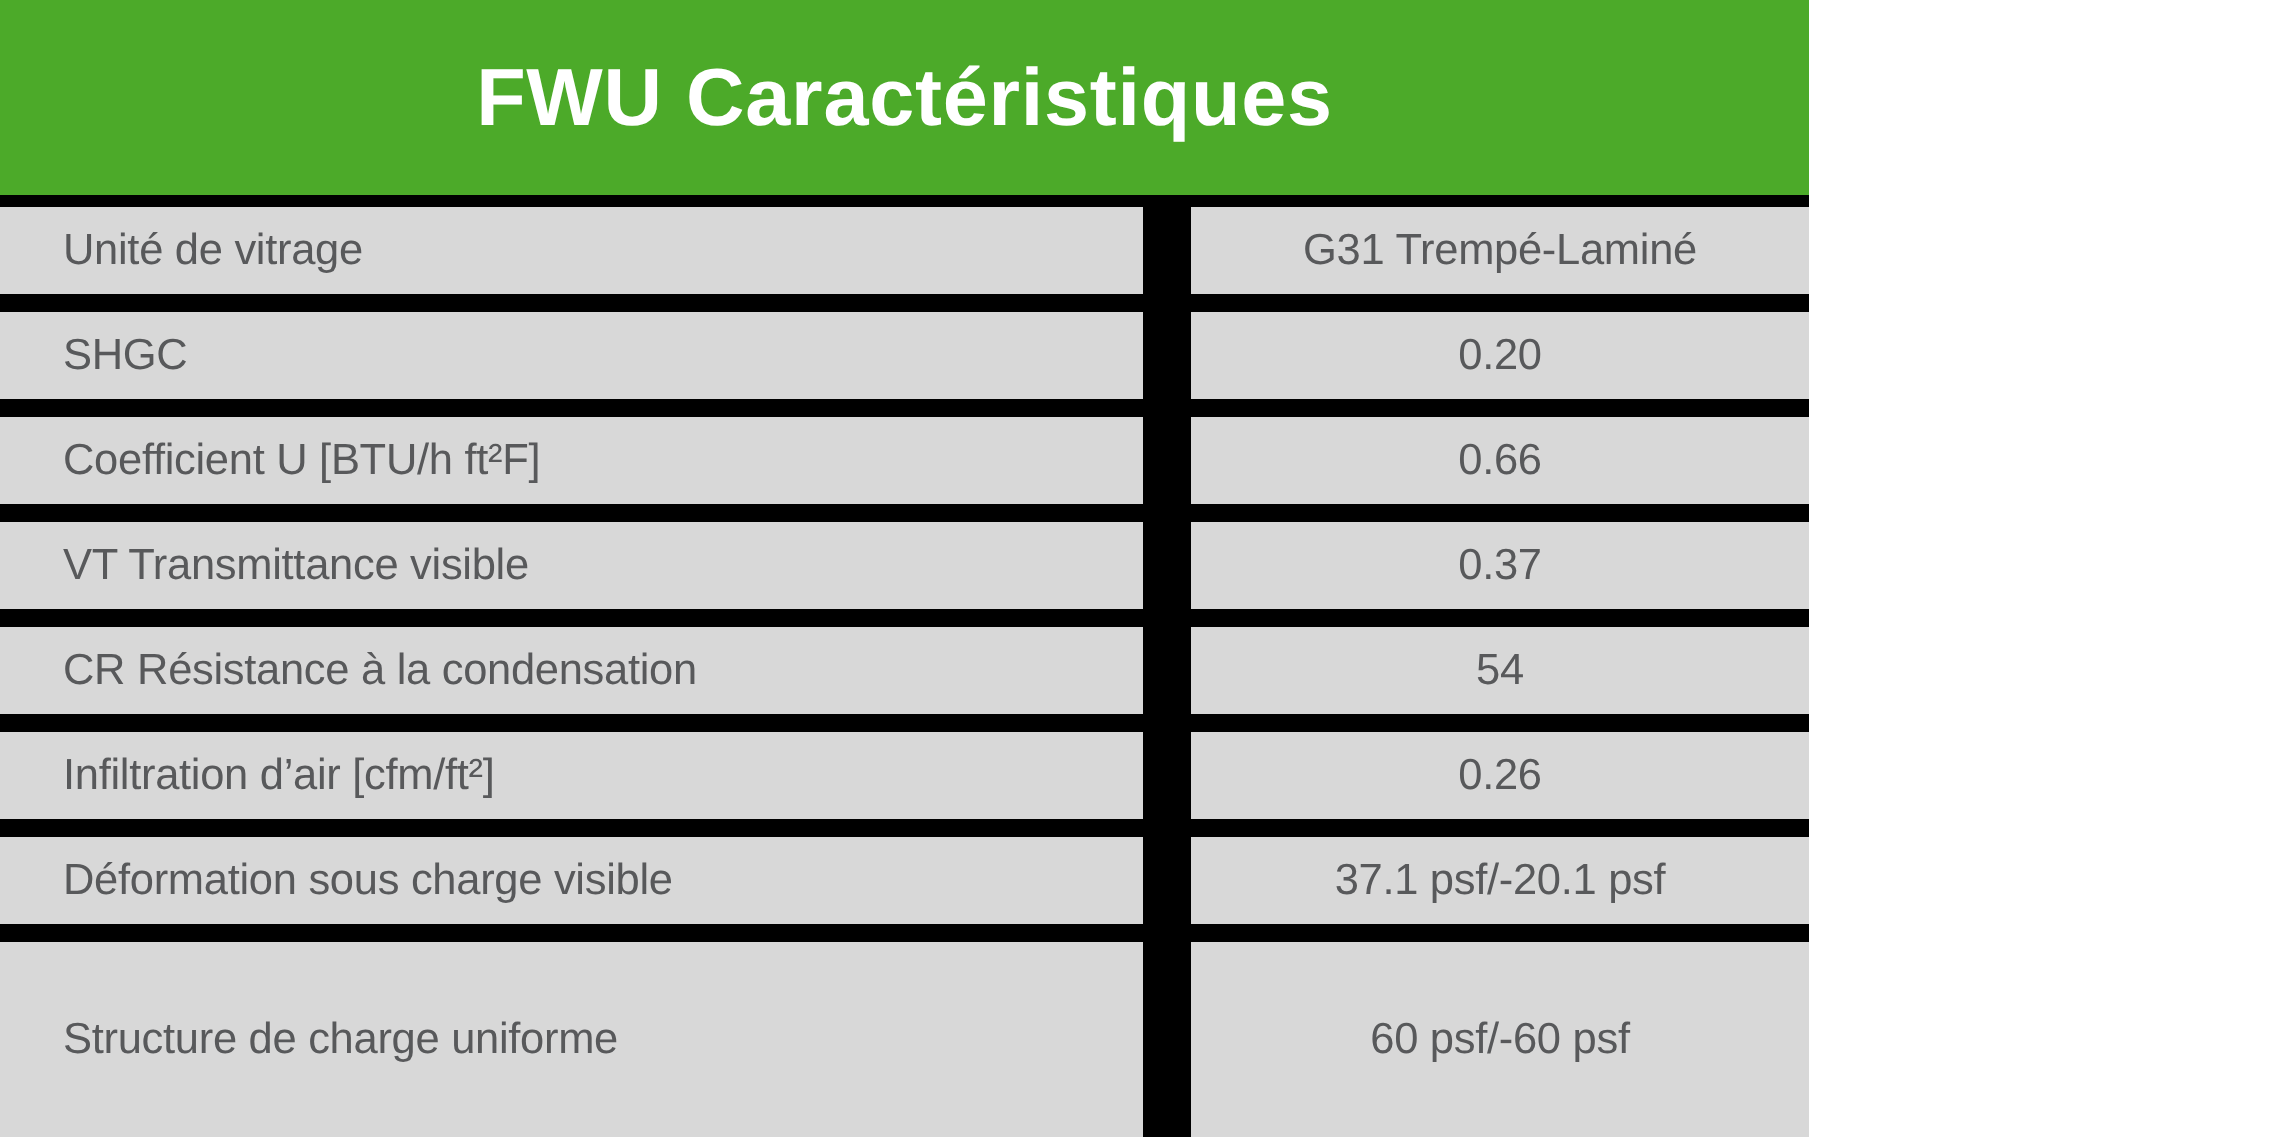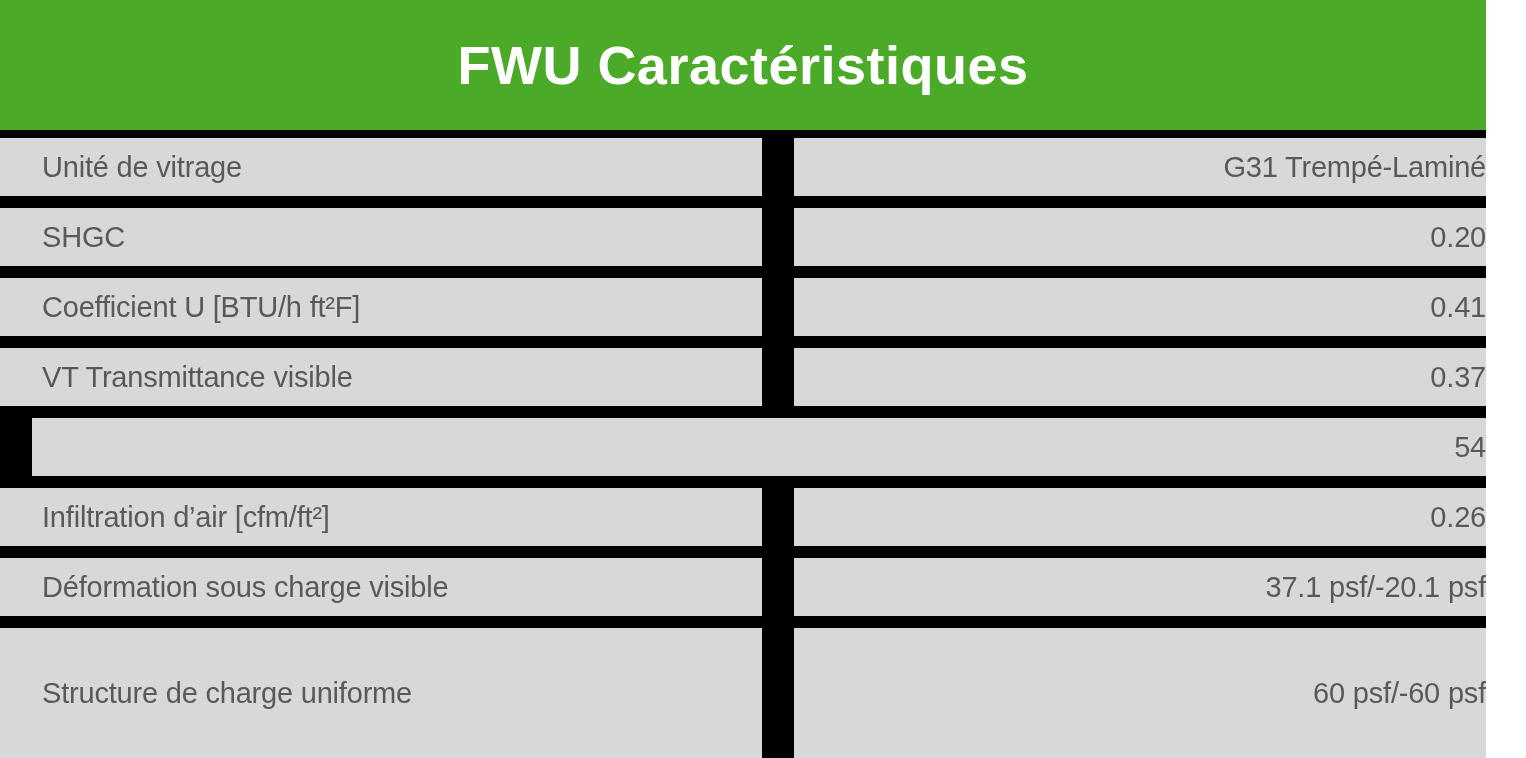--- a/index.html
+++ b/index.html
@@ -1,21 +1,21 @@
 <!DOCTYPE html>
 <html style="--header_bg: #4caa29; --title_text: #ffffff; --row_bg: #d8d8d8; --separator: #000000; --text: #58595b;"><head>
 <meta charset="utf-8">
 <style>
   html, body {
     margin: 0;
     padding: 0;
     background: #ffffff;
   }
   .page {
-    width: 1486px;
+    width: 1206px;
     height: 758px;
     overflow: hidden;
     display: flex;
     flex-direction: column;
     font-family: "Liberation Sans", sans-serif;
   }
   .header {
     height: 130px;
     flex: 0 0 130px;
     background: var(--header_bg, #4caa29);
@@ -67,21 +67,21 @@
     box-sizing: border-box;
     justify-content: flex-start;
   }
   .divider {
     width: 8px;
     flex: 0 0 8px;
     background: var(--separator, #000000);
   }
   .value-cell {
     flex: 1 1 auto;
-    justify-content: flex-end;
+    justify-content: center;
     margin-left: 24px;
   }
 </style>
 </head>
 <body>
 
 <div class="page">
   <div class="header">
     <h1 class="title">FWU Caractéristiques</h1>
   </div>
@@ -106,35 +106,38 @@
           <span>0.20</span>
         </div>
       </div>
 
       <div class="row">
         <div class="cell label-cell">
           <span>Coefficient U [BTU/h ft²F]</span>
         </div>
         <div class="divider"></div>
         <div class="cell value-cell">
-          <span>0.41</span>
+          <span>0.66</span>
         </div>
       </div>
 
       <div class="row">
         <div class="cell label-cell">
           <span>VT Transmittance visible</span>
         </div>
         <div class="divider"></div>
         <div class="cell value-cell">
           <span>0.37</span>
         </div>
       </div>
 
       <div class="row">
+        <div class="cell label-cell">
+          <span>CR Résistance à la condensation</span>
+        </div>
         <div class="divider"></div>
         <div class="cell value-cell">
           <span>54</span>
         </div>
       </div>
 
       <div class="row">
         <div class="cell label-cell">
           <span>Infiltration d’air [cfm/ft²]</span>
         </div>

